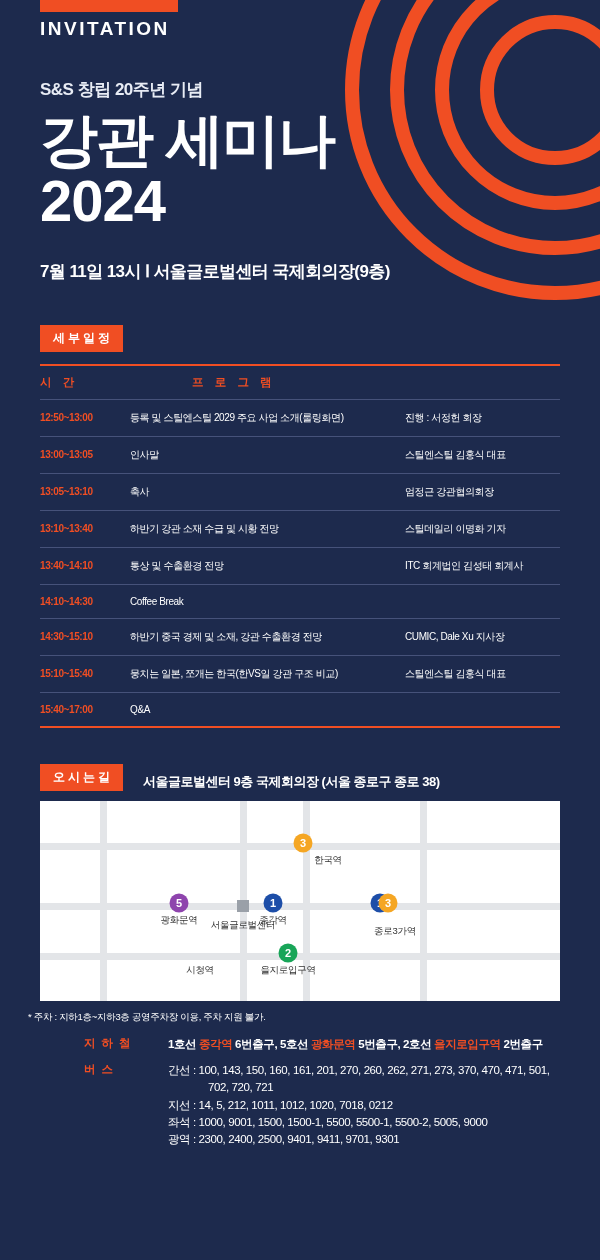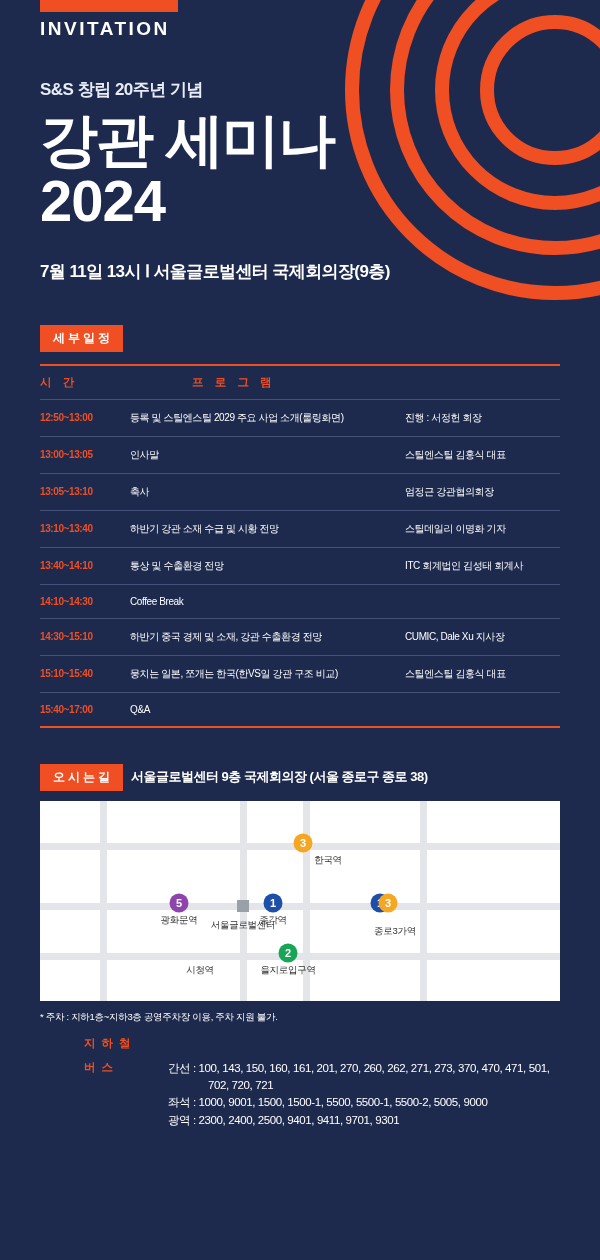--- a/index.html
+++ b/index.html
@@ -55,21 +55,21 @@
   table.sched td {
     font-size: 10px; padding: 11px 0; border-bottom: 1px solid #46527a;
     letter-spacing: -0.4px; vertical-align: middle;
   }
   table.sched tr:last-child td { border-bottom: 2px solid #f04e23; }
   td.c-time { color: #f04e23; font-weight: bold; width: 90px; white-space: nowrap; }
   td.c-prog { color: #ffffff; width: 275px; padding-right: 6px; }
   td.c-spk  { color: #ffffff; margin-top: 20px; }
 
   
-  .maprow { position: relative; z-index: 2; padding: 0 40px; margin-top: 36px; display: flex; align-items: center; gap: 8px; }
+  .maprow { position: relative; z-index: 2; padding: 0 40px; margin-top: 36px; display: flex; align-items: flex-end; gap: 20px; }
   .maprow .maptitle { font-size: 13px; font-weight: bold; letter-spacing: -0.5px; }
 
   .mapbox {
     position: relative; z-index: 2; margin: 10px 40px 0 40px; height: 200px;
     background: #ffffff; overflow: hidden;
   }
   .mapcanvas { position: absolute; inset: 0; }
   .road { position: absolute; background: #e3e5e8; }
   .road.h { height: 7px; left: 0; right: 0; }
   .road.v { width: 7px; top: 0; bottom: 0; }
@@ -79,21 +79,21 @@
     display: flex; align-items: center; justify-content: center;
     transform: translate(-50%, -50%);
   }
   .maplabel {
     position: absolute; font-size: 9.5px; color: #333; transform: translate(-50%, 0);
     white-space: nowrap; letter-spacing: -0.3px;
   }
   .gsc-box { position: absolute; width: 12px; height: 12px; background: #9aa0a8; transform: translate(-50%,-50%); }
 
   
-  .note { position: relative; z-index: 2; padding: 10px 40px 0 40px; font-size: 9.5px; color: #ffffff; letter-spacing: -0.3px; }
+  .note { position: relative; z-index: 2; padding: 10px 40px 0 28px; font-size: 9.5px; color: #ffffff; letter-spacing: -0.3px; }
   .transport { position: relative; z-index: 2; padding: 12px 40px 0 40px; font-size: 11.5px; margin-left: 44px; }
   .trow { display: flex; margin-bottom: 9px; }
   .tlabel { color: #f04e23; font-weight: bold; letter-spacing: 6px; width: 84px; flex: none; font-size: 11.5px; }
   .tbody { line-height: 1.5; letter-spacing: -0.4px; }
   .hl { color: #f04e23; font-weight: bold; }
 </style>
 </head>
 <body>
 
 <div class="arcs">
@@ -208,23 +208,25 @@
 
     <div class="maplabel" style="left:160px; top:163px;">시청역</div>
   </div>
 </div>
 
 <div class="note">* 주차 : 지하1층~지하3층 공영주차장 이용, 주차 지원 불가.</div>
 
 <div class="transport">
   <div class="trow">
     <div class="tlabel">지하철</div>
+    <div class="tbody" id="subway-body"><span style="font-weight: bold;">1호선 </span><span class="hl">종각역</span><span style="font-weight: bold;"> 6번출구, 5호선 </span><span class="hl">광화문역</span><span style="font-weight: bold;"> 5번출구, 2호선 </span><span class="hl">을지로입구역</span><span style="font-weight: bold;"> 2번출구</span></div>
   </div>
   <div class="trow">
     <div class="tlabel">버스</div>
     <div class="tbody" id="bus-body">
         <div>간선 : 100, 143, 150, 160, 161, 201, 270, 260, 262, 271, 273, 370, 470, 471, 501,</div>
         <div style="padding-left: 40px;">702, 720, 721</div>
+        <div>지선 : 14, 5, 212, 1011, 1012, 1020, 7018, 0212</div>
         <div>좌석 : 1000, 9001, 1500, 1500-1, 5500, 5500-1, 5500-2, 5005, 9000</div>
         <div>광역 : 2300, 2400, 2500, 9401, 9411, 9701, 9301</div>
       </div>
   </div>
 </div>
 
 </body></html>

